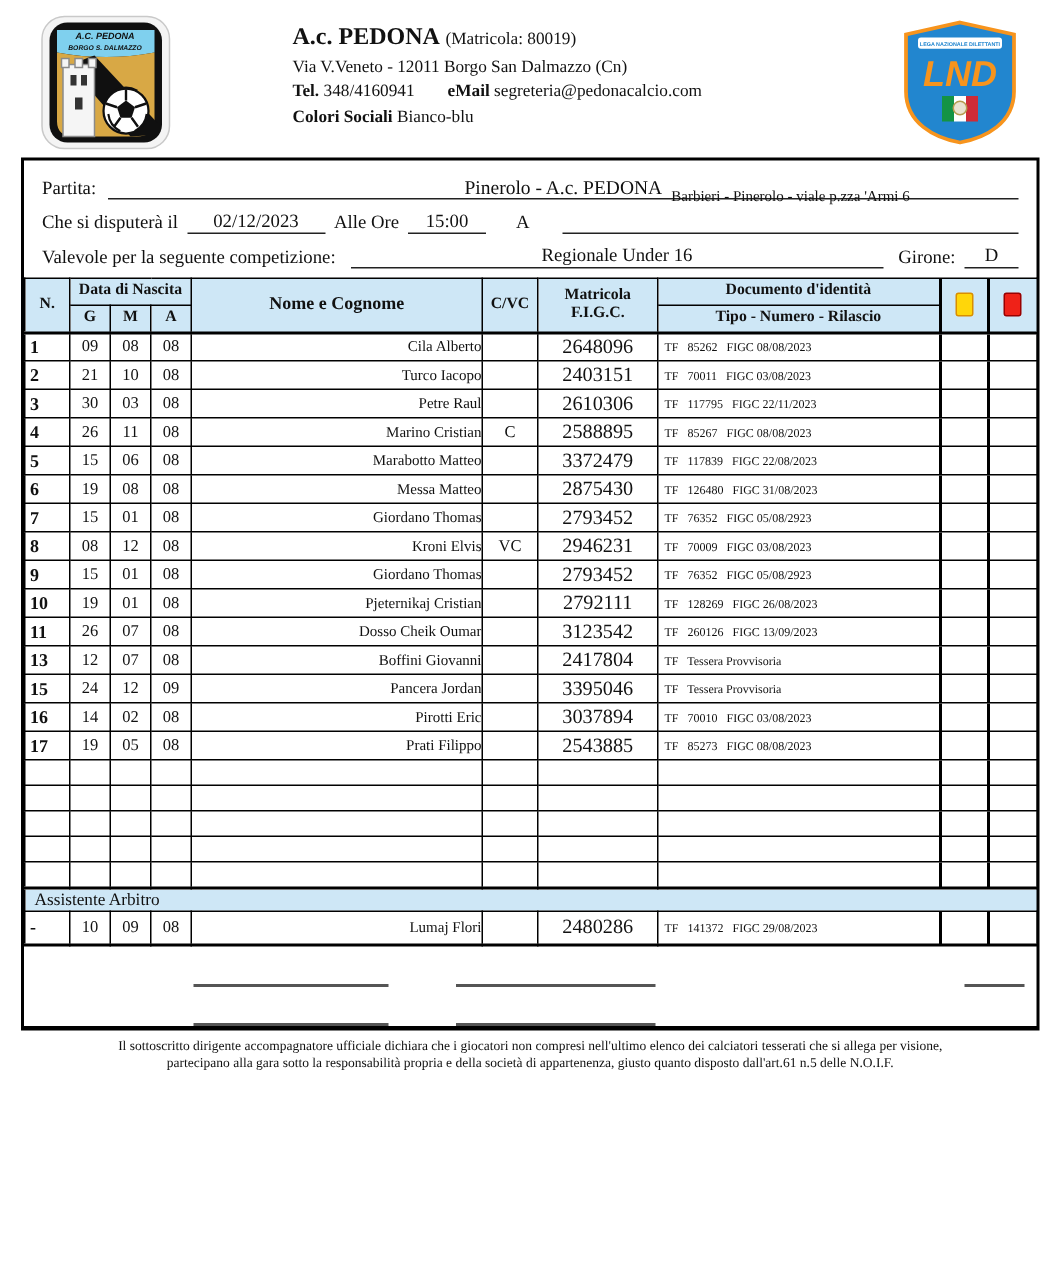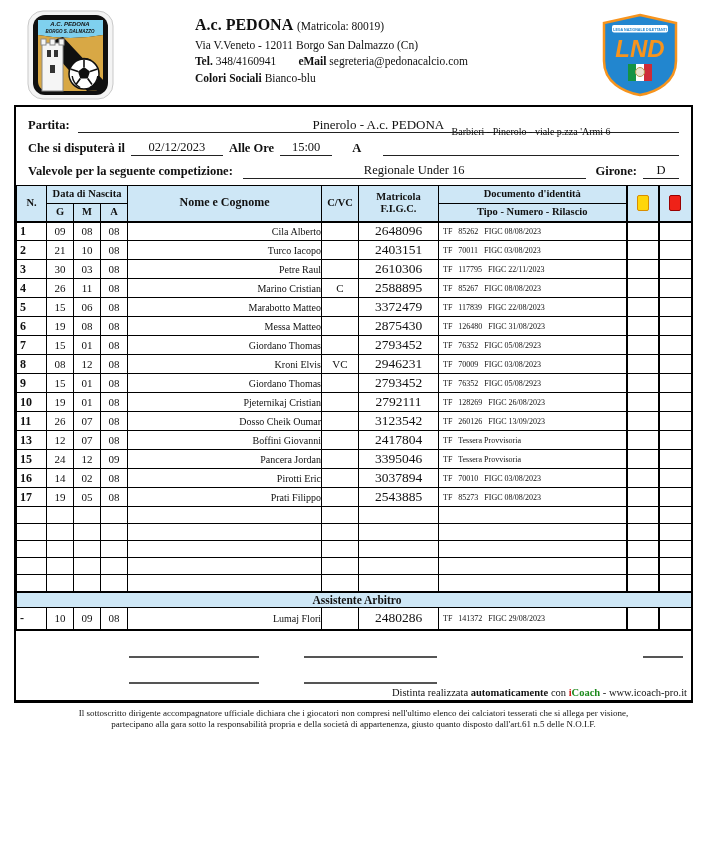--- a/index.html
+++ b/index.html
@@ -24,21 +24,21 @@
   
   .main-box {
     margin-left:14px; width:679px;
     border:2px solid #000; border-bottom-width:3px;
     background:#fff;
   }
 
   
   .match-info { padding:5px 12px 4px 12px; font-size:12.5px; }
   .mi-line { display:flex; align-items:flex-end; height:21px; margin-bottom:2px; }
-  .mi-label { font-weight:bold; white-space:nowrap; }
+  .mi-label { font-weight:normal; white-space:nowrap; }
   .field { border-bottom:1.5px solid #222; text-align:center; white-space:nowrap; line-height:1.1; }
   .f-teams { flex:1; margin-left:8px; font-size:13px; }
   .f-date { width:92px; margin:0 6px; }
   .f-time { width:52px; margin:0 6px; }
   .f-venue { flex:1; margin-left:22px; font-size:10px; padding-bottom:18px; }
   .f-comp { flex:1; margin:0 10px; }
   .f-girone { width:36px; margin-left:6px; }
 
   
   table.roster { border-collapse:collapse; table-layout:fixed; width:675px; margin:0 auto; }
@@ -50,21 +50,21 @@
   table.roster thead { border-bottom:2px solid #000; }
   td.hN { font-size:11px; }
   td.col-y, td.col-r { border-left-width:2px !important; }
   tr.prow td { height:19px; font-size:11px; text-align:center; }
   tr.prow td.col-n { font-weight:bold; font-size:12px; text-align:left; padding-left:3px; }
   tr.prow td.col-name { text-align:right; padding-left:10px; font-size:10px; }
   tr.prow td.col-matr { font-size:13.5px; }
   tr.prow td.col-doc { text-align:left; padding-left:4px; font-size:8px; white-space:pre; }
   tr.prow td.col-cvc { font-size:11px; }
   tr.empty td { height:16px; }
-  tr.band td { background:#CEE7F6; font-weight:bold; font-size:11.5px; text-align:center; padding-left:6px; height:15px; border-top-width:2px;margin-top:28px; }
+  tr.band td { background:#CEE7F6; font-weight:normal; font-size:11.5px; text-align:left; padding-left:6px; height:15px; border-top-width:2px;margin-top:28px; }
   tr.arow td { height:23px; }
   table.roster { border-bottom:2px solid #000; }
 
   
   .officials { padding:3px 8px 0 8px; }
 
   .blank-row { display:flex; height:24px; align-items:flex-end; padding:0 8px; }
   .bl1 { width:130px; margin-left:105px; border-bottom:2px solid #555; }
   .bl2 { width:133px; margin-left:45px; border-bottom:2px solid #555; }
   .bl3 { width:40px; margin-left:auto; border-bottom:2px solid #555; }
@@ -467,23 +467,20 @@
     <div class="blank-row">
       <span class="bl1"></span>
       <span class="bl2"></span>
       <span class="bl3"></span>
     </div>
     <div class="blank-row" style="height:26px">
       <span class="bl1"></span>
       <span class="bl2"></span>
     </div>
 
-    <div class="credit-line">
-      <span>Distinta realizzata </span><b>automaticamente</b><span> con </span><span class="icoach-i">i</span><span class="icoach-rest">Coach</span><span> - www.icoach-pro.it</span>
-    </div>
   </div>
 
   <p class="disclaimer">
     <span>Il sottoscritto dirigente accompagnatore ufficiale dichiara che i giocatori non compresi nell'ultimo elenco dei calciatori tesserati che si allega per visione,</span><br>
     <span>partecipano alla gara sotto la responsabilità propria e della società di appartenenza, giusto quanto disposto dall'art.61 n.5 delle N.O.I.F.</span>
   </p>
 
 </div>
 
 </body></html>

